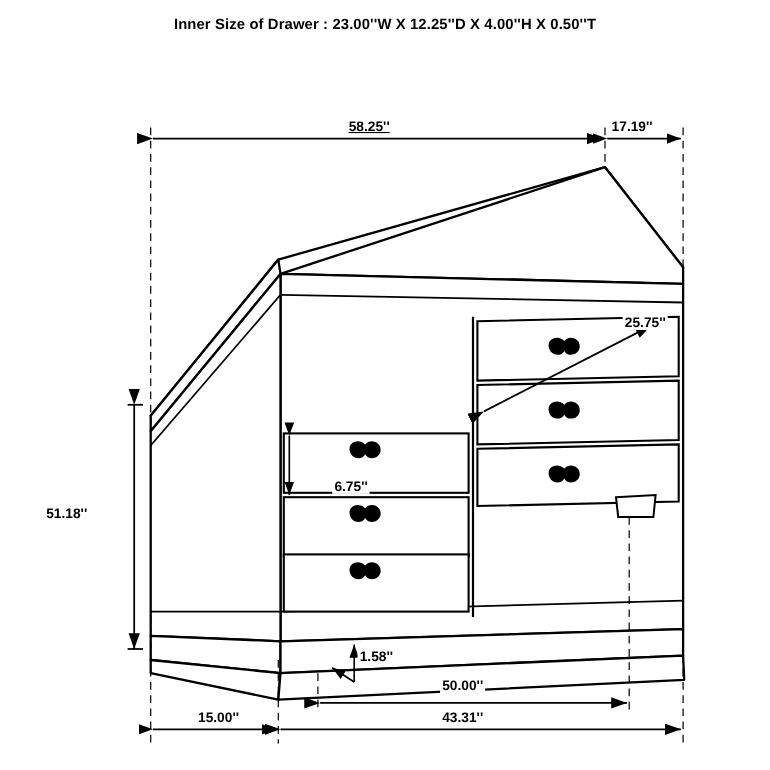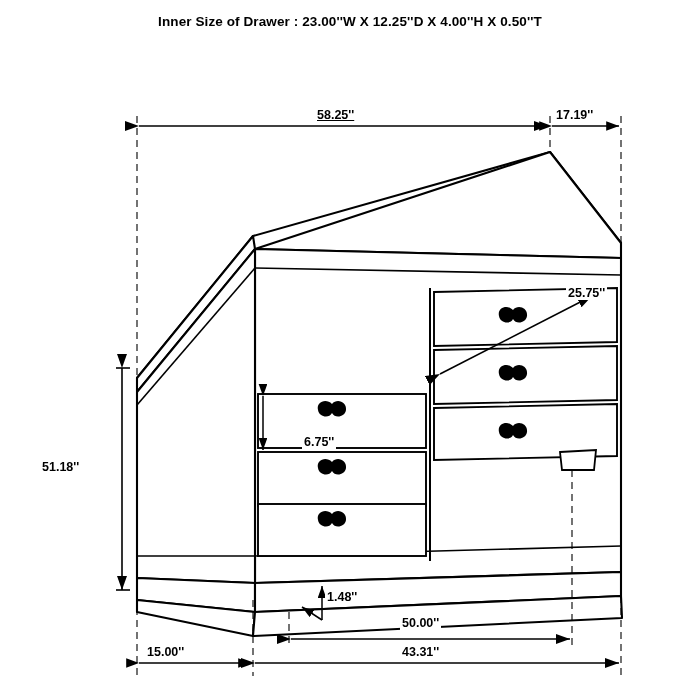--- a/index.html
+++ b/index.html
@@ -145,18 +145,18 @@
       <line x1="139" y1="663" x2="251" y2="663" marker-start="url(#ahs)" marker-end="url(#ahs)"></line>
       <line x1="255" y1="663" x2="619" y2="663" marker-start="url(#ah)" marker-end="url(#ah)"></line>
     </g>
   </svg>
 
   <div class="dimlabel" style="left:315px;top:108px;text-decoration:underline;">58.25''</div>
   <div class="dimlabel" style="left:554px;top:108px;">17.19''</div>
   <div class="dimlabel" style="left:566px;top:286px;">25.75''</div>
   <div class="dimlabel" style="left:268px;top:435px;margin-left:34px;">6.75''</div>
   <div class="dimlabel" style="left:40px;top:460px;">51.18''</div>
-  <div class="dimlabel" style="left:325px;top:590px;">1.48''</div>
+  <div class="dimlabel" style="left:325px;top:590px;">1.58''</div>
   <div class="dimlabel" style="left:400px;top:616px;">50.00''</div>
-  <div class="dimlabel" style="left:145px;top:645px;">15.00''</div>
+  <div class="dimlabel" style="left:178px;top:645px;">15.00''</div>
   <div class="dimlabel" style="left:400px;top:645px;">43.31''</div>
 
 </div>
 
 </body></html>

